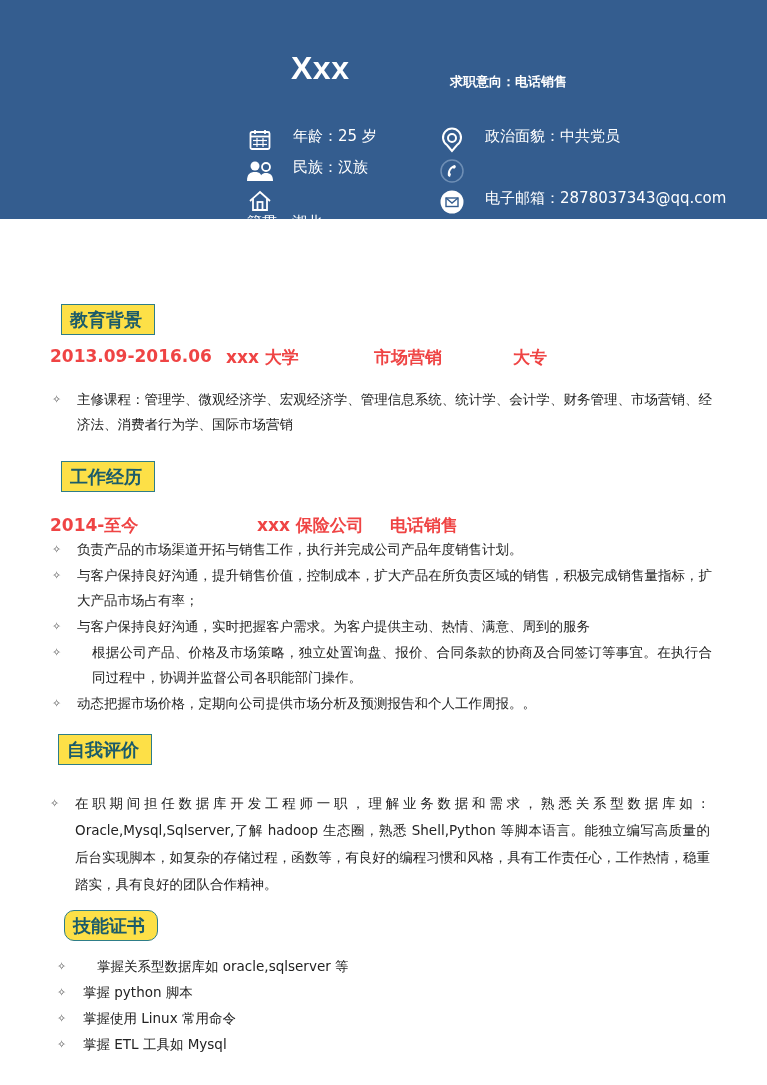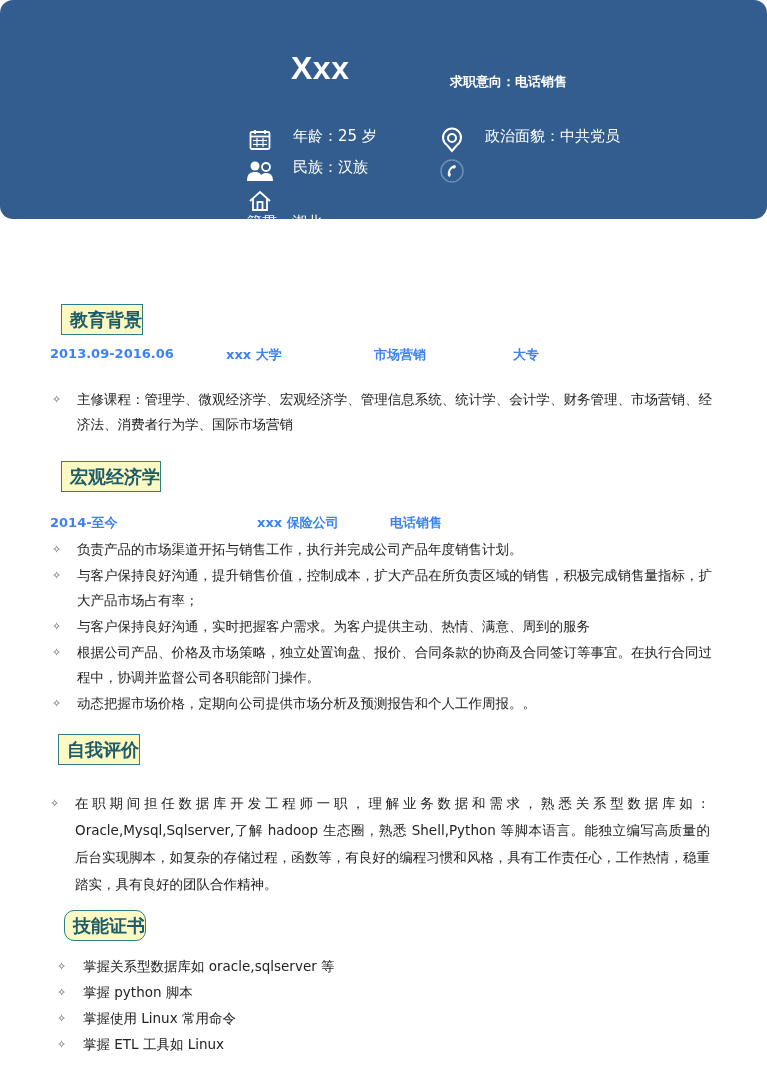--- a/index.html
+++ b/index.html
@@ -2,46 +2,46 @@
 <html><head>
 <meta charset="utf-8">
 <style>
   html, body { margin: 0; padding: 0; }
   body {
     width: 767px; height: 1085px; background: #ffffff; position: relative; overflow: hidden;
     font-family: "DejaVu Sans", "Liberation Sans", sans-serif; color: #1a1a1a;
   }
   .header {
     position: absolute; left: 0; top: 0; width: 767px; height: 219px;
-    background: #345d8f; color: #ffffff; border-radius: 13px;
+    background: #345d8f; color: #ffffff;
   }
   .name {
     position: absolute; left: 291px; top: 50px; font-size: 32px; font-weight: bold;
     font-family: "Liberation Sans", sans-serif; letter-spacing: 0.5px;
   }
   .intent {
     position: absolute; left: 450px; top: 73px; font-size: 13px; font-weight: bold;
   }
   .info-row {
     position: absolute; height: 26px; display: flex; align-items: flex-start; font-size: 15px;
   }
   .info-row .ico {
     width: 26px; height: 26px; display: flex; align-items: center; justify-content: center;
     margin-right: 20px;
   }
   .info-row .txt { white-space: nowrap; }
   .ico svg { display: block; }
 
   .section-title {
     position: absolute; border: 1.5px solid #2e7d88; color: #1b5b6a;
-    font-size: 18px; font-weight: bold; padding: 1px 0 0 8px; height: 28px; line-height: 28px;
-    background: #fef9c3;
+    font-size: 18px; font-weight: bold; padding: 1px 12px 0 8px; height: 28px; line-height: 28px;
+    background: #fde047;
   }
   .row-bold {
-    position: absolute; font-size: 13px; font-weight: bold; color: #3b82f6; white-space: nowrap;
+    position: absolute; font-size: 17px; font-weight: bold; color: #ef4444; white-space: nowrap;
   }
   .bullet {
     position: absolute; font-size: 13.5px; color: #222; line-height: 25px;
   }
   .bullet .mark {
     position: absolute; left: 0; top: 0; font-size: 11px; color: #555;
   }
   .bullet .body { display: block; }
   .justify { text-align: justify; text-align-last: left; }
 </style>
@@ -99,73 +99,83 @@
     <span class="txt">政治面貌：中共党员</span>
   </div>
   <div class="info-row" style="left:439px; top:158px;">
     <span class="ico">
       <svg width="24" height="24" viewBox="0 0 24 24">
         <circle cx="12" cy="12" r="11" fill="none" stroke="#6f8fb5" stroke-width="1.5"></circle>
         <path d="M15 6 C10 7 7 12 8 17 L10 18 L11 15 L10 14 C10 12 11 10 13 9 L14 10 L16 8 Z" fill="#fff"></path>
       </svg>
     </span>
   </div>
+  <div class="info-row" style="left:439px; top:189px;">
+    <span class="ico">
+      <svg width="24" height="24" viewBox="0 0 24 24">
+        <circle cx="12" cy="12" r="11.5" fill="#fff"></circle>
+        <rect x="6" y="8" width="12" height="8.5" fill="none" stroke="#345d8f" stroke-width="1.4"></rect>
+        <path d="M6 8 L12 13 L18 8" fill="none" stroke="#345d8f" stroke-width="1.4"></path>
+      </svg>
+    </span>
+    <span class="txt">电子邮箱：2878037343@qq.com</span>
+  </div>
 </div>
 
 <div class="section-title" style="left:61px; top:304px;">教育背景</div>
 <div class="row-bold" style="left:50px; top:346px;">2013.09-2016.06</div>
 <div class="row-bold" style="left:226px; top:346px;">xxx 大学</div>
 <div class="row-bold" style="left:374px; top:346px;">市场营销</div>
 <div class="row-bold" style="left:513px; top:346px;">大专</div>
 <div class="bullet" style="left:52px; top:387px; width:660px;">
   <span class="mark">✧</span>
   <span class="body justify" style="margin-left:25px;">主修课程：管理学、微观经济学、宏观经济学、管理信息系统、统计学、会计学、财务管理、市场营销、经济法、消费者行为学、国际市场营销</span>
 </div>
 
-<div class="section-title" style="left:61px; top:461px;">宏观经济学</div>
+<div class="section-title" style="left:61px; top:461px;">工作经历</div>
 <div class="row-bold" style="left:50px; top:514px;">2014-至今</div>
 <div class="row-bold" style="left:257px; top:514px;">xxx 保险公司</div>
 <div class="row-bold" style="left:390px; top:514px;font-family:Liberation Serif, serif;">电话销售</div>
 
 <div class="bullet" style="left:52px; top:537px; width:660px;">
   <span class="mark">✧</span>
   <span class="body" style="margin-left:25px;">负责产品的市场渠道开拓与销售工作，执行并完成公司产品年度销售计划。</span>
 </div>
 <div class="bullet" style="left:52px; top:563px; width:660px;">
   <span class="mark">✧</span>
   <span class="body justify" style="margin-left:25px;">与客户保持良好沟通，提升销售价值，控制成本，扩大产品在所负责区域的销售，积极完成销售量指标，扩大产品市场占有率；</span>
 </div>
 <div class="bullet" style="left:52px; top:614px; width:660px;">
   <span class="mark">✧</span>
   <span class="body" style="margin-left:25px;">与客户保持良好沟通，实时把握客户需求。为客户提供主动、热情、满意、周到的服务</span>
 </div>
 <div class="bullet" style="left:52px; top:640px; width:660px;">
   <span class="mark">✧</span>
-  <span class="body justify" style="margin-left:25px;">根据公司产品、价格及市场策略，独立处置询盘、报价、合同条款的协商及合同签订等事宜。在执行合同过程中，协调并监督公司各职能部门操作。</span>
+  <span class="body justify" style="margin-left:40px;">根据公司产品、价格及市场策略，独立处置询盘、报价、合同条款的协商及合同签订等事宜。在执行合同过程中，协调并监督公司各职能部门操作。</span>
 </div>
 <div class="bullet" style="left:52px; top:691px; width:660px;">
   <span class="mark">✧</span>
   <span class="body" style="margin-left:25px;">动态把握市场价格，定期向公司提供市场分析及预测报告和个人工作周报。。</span>
 </div>
 
 <div class="section-title" style="left:58px; top:734px;">自我评价</div>
 <div class="bullet" style="left:50px; top:790px; width:660px; line-height:27px;">
   <span class="mark">✧</span>
   <span class="body justify" style="margin-left:25px;">在职期间担任数据库开发工程师一职，理解业务数据和需求，熟悉关系型数据库如：Oracle,Mysql,Sqlserver,了解 hadoop 生态圈，熟悉 Shell,Python 等脚本语言。能独立编写高质量的后台实现脚本，如复杂的存储过程，函数等，有良好的编程习惯和风格，具有工作责任心，工作热情，稳重踏实，具有良好的团队合作精神。</span>
 </div>
 
 <div class="section-title" style="left:64px; top:910px;border-radius:10px;">技能证书</div>
 <div class="bullet" style="left:57px; top:954px; width:400px;">
   <span class="mark">✧</span>
-  <span class="body" style="margin-left:26px;">掌握关系型数据库如 oracle,sqlserver 等</span>
+  <span class="body" style="margin-left:40px;">掌握关系型数据库如 oracle,sqlserver 等</span>
 </div>
 <div class="bullet" style="left:57px; top:980px; width:400px;">
   <span class="mark">✧</span>
   <span class="body" style="margin-left:26px;">掌握 python 脚本</span>
 </div>
 <div class="bullet" style="left:57px; top:1006px; width:400px;">
   <span class="mark">✧</span>
   <span class="body" style="margin-left:26px;">掌握使用 Linux 常用命令</span>
 </div>
 <div class="bullet" style="left:57px; top:1032px; width:400px;">
   <span class="mark">✧</span>
-  <span class="body" style="margin-left:26px;">掌握 ETL 工具如 Linux</span>
+  <span class="body" style="margin-left:26px;">掌握 ETL 工具如 Mysql</span>
 </div>
 
 </body></html>

